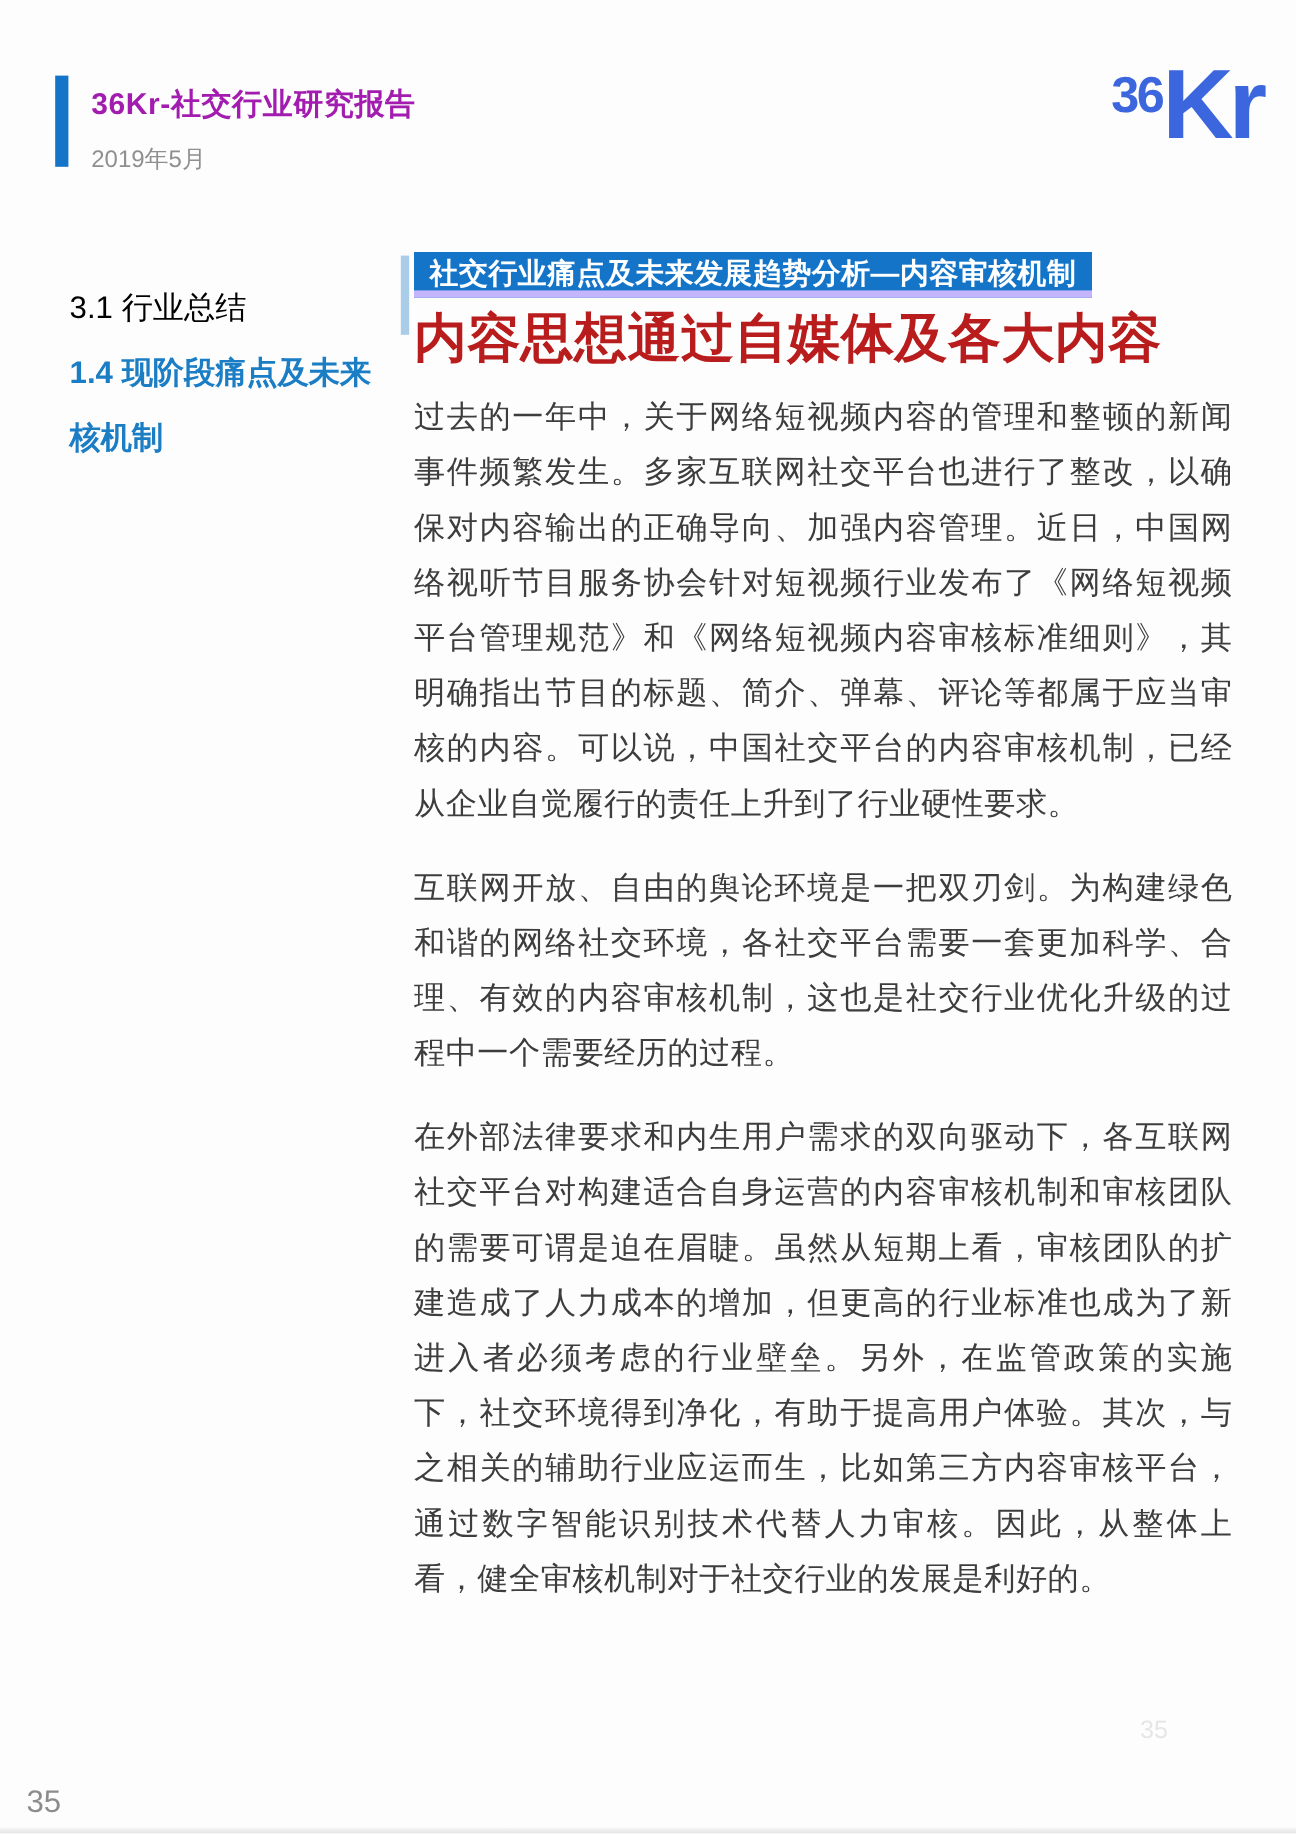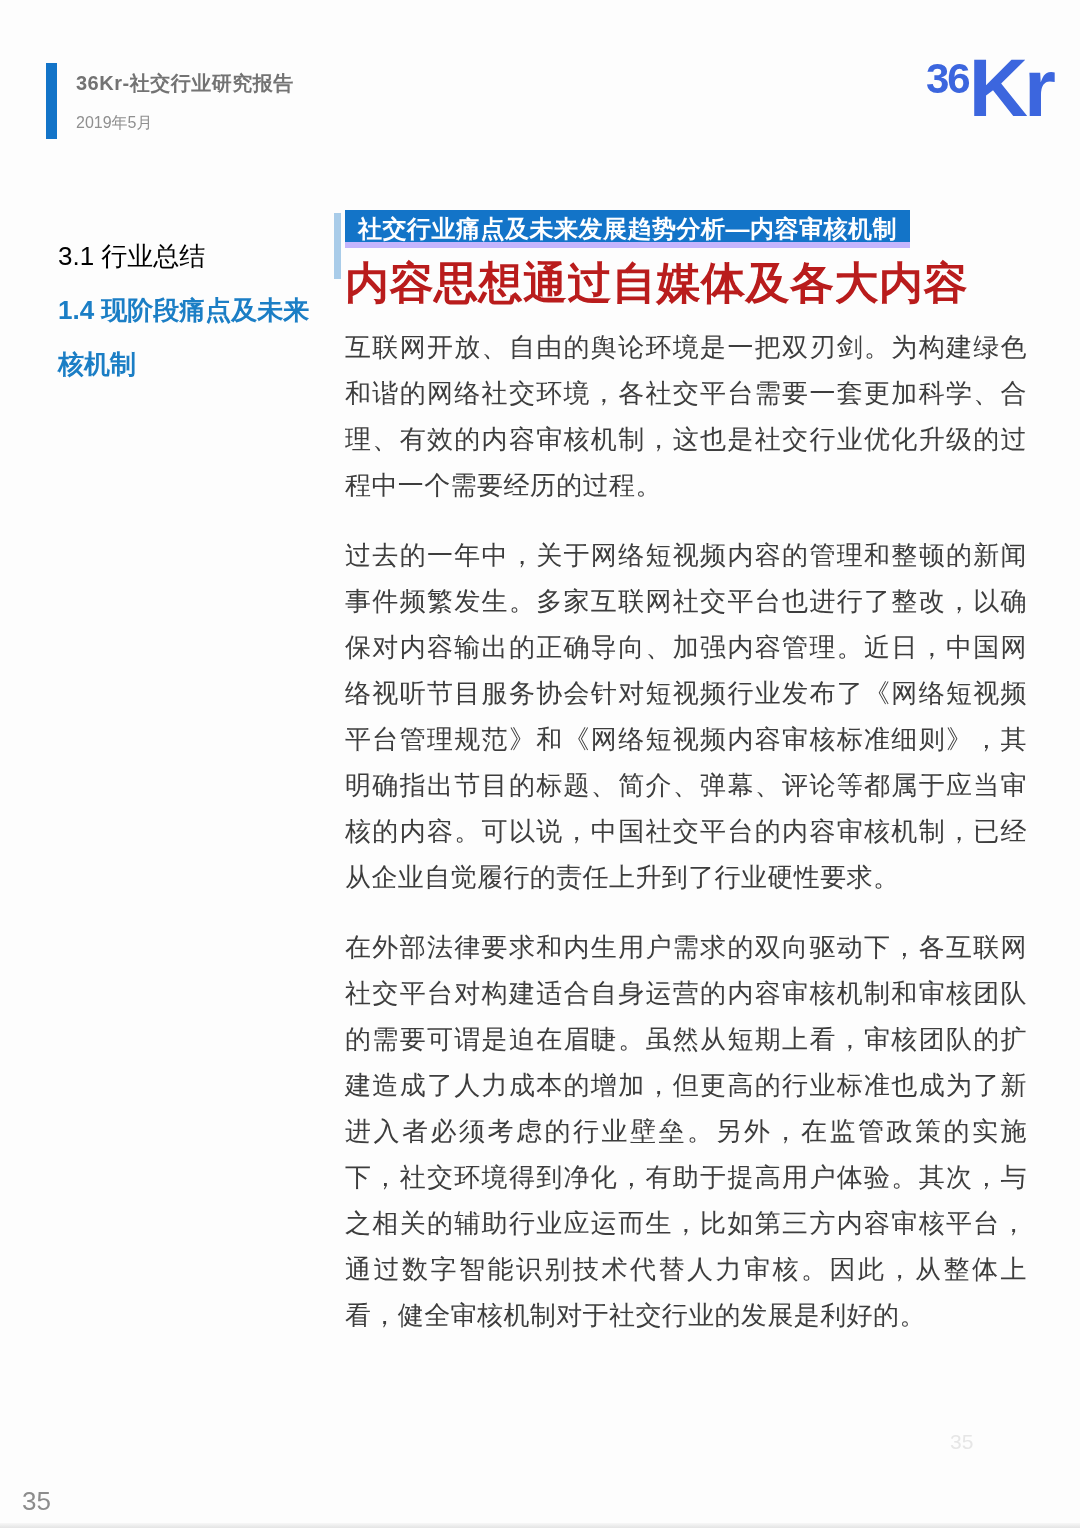--- a/index.html
+++ b/index.html
@@ -15,25 +15,25 @@
   }
 
   
   .top-accent-bar{
     position:absolute;left:46px;top:63px;
     width:11px;height:76px;
     background:#1374c8;
   }
   .header-text{position:absolute;left:76px;top:70px;}
   .report-title{
-    font-size:20px;font-weight:bold;color:#737373;
+    font-size:25px;font-weight:bold;color:#a21caf;
     letter-spacing:0.5px;
   }
   .report-date{
-    margin-top:16px;font-size:16px;color:#8f8f8f;
+    margin-top:16px;font-size:20px;color:#8f8f8f;
   }
   .logo{
     position:absolute;left:926px;top:56px;
     display:flex;align-items:flex-start;
     color:#3c66de;font-weight:bold;
   }
   .logo .brand-36{
     font-size:42px;line-height:1;letter-spacing:-2px;margin-top:2px;
   }
   .logo .brand-kr{
@@ -115,22 +115,22 @@
     </div>
   </div>
 
   <div class="main">
     <div class="accent-tab"></div>
     <div class="content-banner">社交行业痛点及未来发展趋势分析—内容审核机制</div>
     <div class="page-heading">
       <div>内容思想通过自媒体及各大内容</div>
     </div>
     <div class="body-copy">
+      <p>过去的一年中，关于网络短视频内容的管理和整顿的新闻事件频繁发生。多家互联网社交平台也进行了整改，以确保对内容输出的正确导向、加强内容管理。近日，中国网络视听节目服务协会针对短视频行业发布了《网络短视频平台管理规范》和《网络短视频内容审核标准细则》，其明确指出节目的标题、简介、弹幕、评论等都属于应当审核的内容。可以说，中国社交平台的内容审核机制，已经从企业自觉履行的责任上升到了行业硬性要求。</p>
       <p>互联网开放、自由的舆论环境是一把双刃剑。为构建绿色和谐的网络社交环境，各社交平台需要一套更加科学、合理、有效的内容审核机制，这也是社交行业优化升级的过程中一个需要经历的过程。</p>
-      <p>过去的一年中，关于网络短视频内容的管理和整顿的新闻事件频繁发生。多家互联网社交平台也进行了整改，以确保对内容输出的正确导向、加强内容管理。近日，中国网络视听节目服务协会针对短视频行业发布了《网络短视频平台管理规范》和《网络短视频内容审核标准细则》，其明确指出节目的标题、简介、弹幕、评论等都属于应当审核的内容。可以说，中国社交平台的内容审核机制，已经从企业自觉履行的责任上升到了行业硬性要求。</p>
       <p>在外部法律要求和内生用户需求的双向驱动下，各互联网社交平台对构建适合自身运营的内容审核机制和审核团队的需要可谓是迫在眉睫。虽然从短期上看，审核团队的扩建造成了人力成本的增加，但更高的行业标准也成为了新进入者必须考虑的行业壁垒。另外，在监管政策的实施下，社交环境得到净化，有助于提高用户体验。其次，与之相关的辅助行业应运而生，比如第三方内容审核平台，通过数字智能识别技术代替人力审核。因此，从整体上看，健全审核机制对于社交行业的发展是利好的。</p>
     </div>
   </div>
 
   <div class="watermark-number">35</div>
   <div class="page-number">35</div>
   <div class="bottom-edge"></div>
 
 </div>
 

